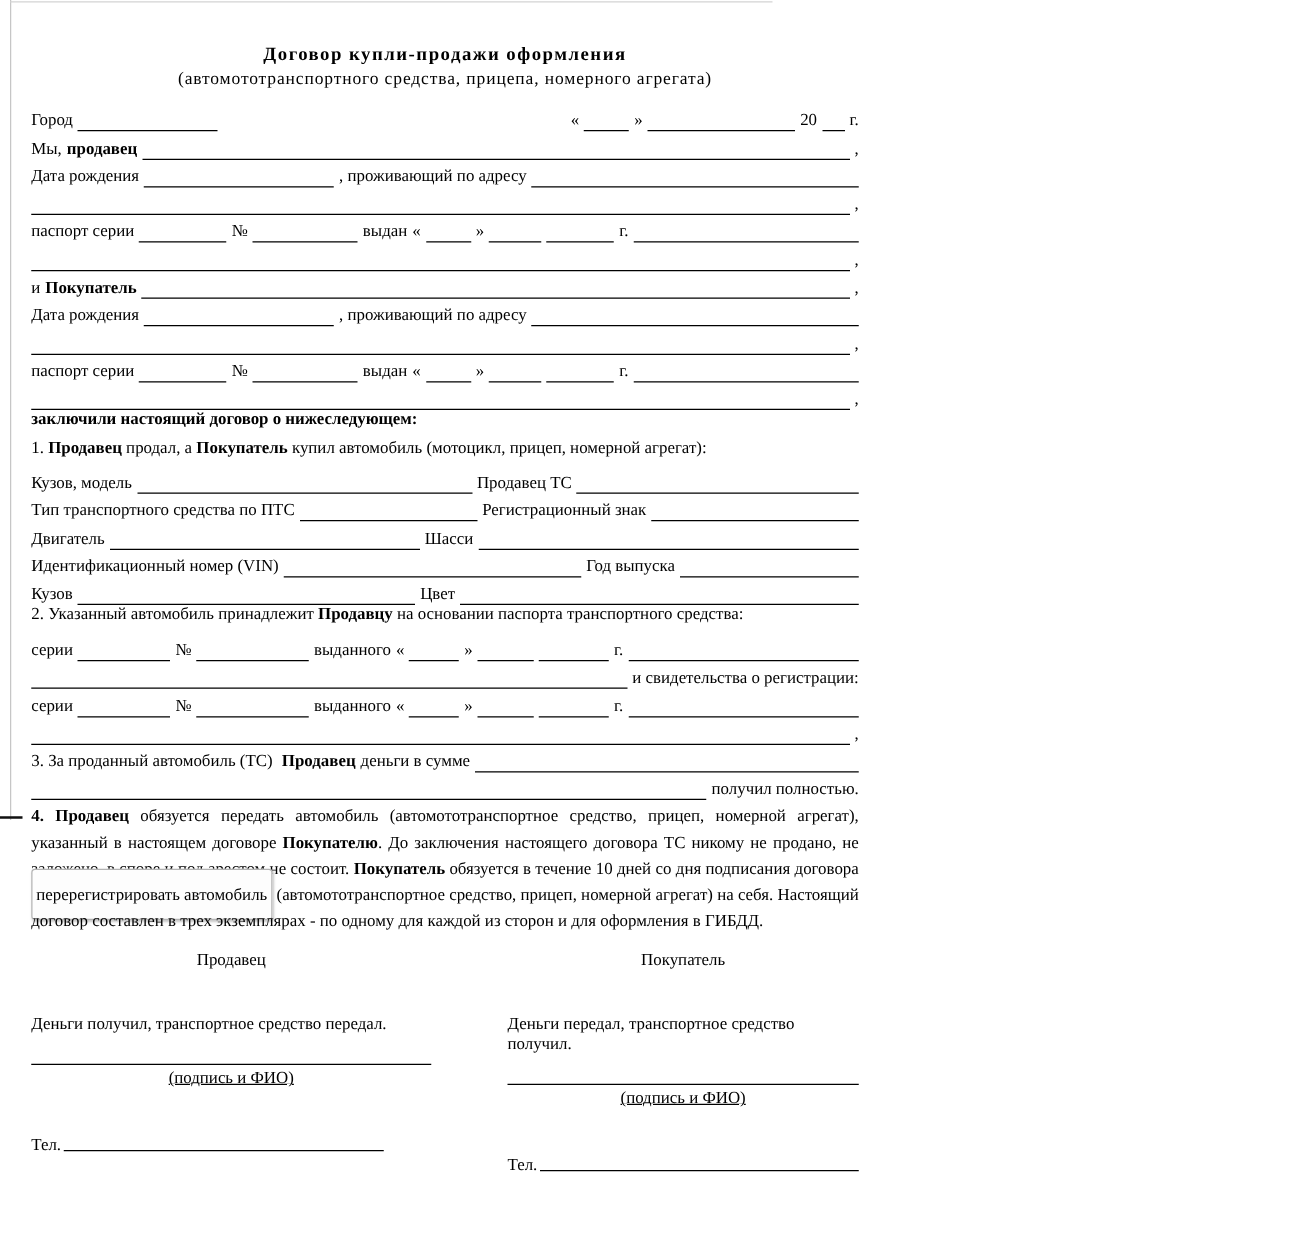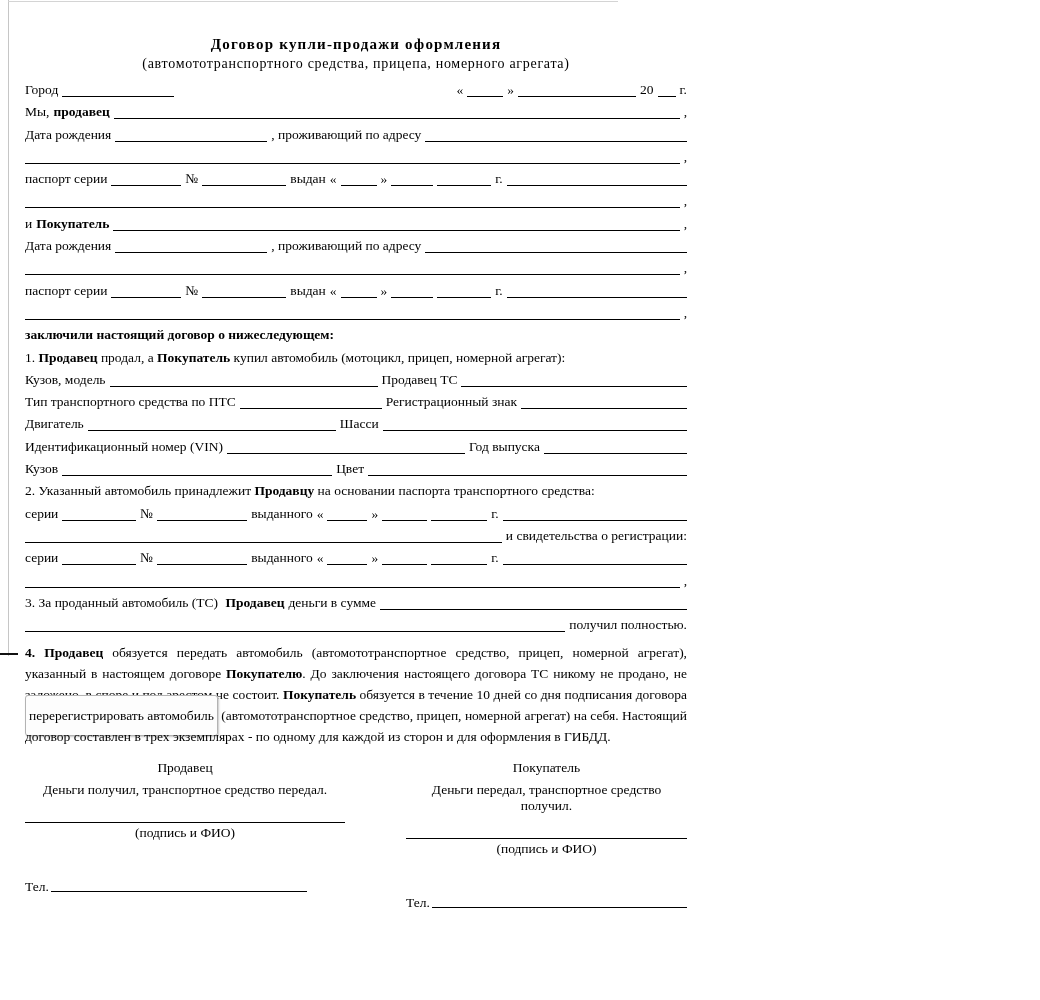--- a/index.html
+++ b/index.html
@@ -11,38 +11,38 @@
   }
   .guide-v { position:absolute; left:8px; top:0; width:1px; height:656px; background:#c6c6c6; }
   .guide-h { position:absolute; left:8px; top:1px; width:610px; height:1px; background:#d4d4d4; }
   .tick    { position:absolute; left:0; top:653px; width:18px; height:2px; background:#111; }
 
   .doc { position:absolute; left:25px; top:36px; width:662px; }
 
   .title { text-align:center; font-weight:bold; font-size:15px; letter-spacing:1.2px; }
   .subtitle { text-align:center; font-size:14px; letter-spacing:0.7px; margin-top:3px; margin-bottom:10px; }
 
-  .row { display:flex; align-items:flex-start; height:22.3px; column-gap:4px; white-space:nowrap; }
+  .row { display:flex; align-items:flex-end; height:22.3px; column-gap:4px; white-space:nowrap; }
   .tline { height:22.3px; white-space:nowrap; }
   .bl { border-bottom:1px solid #000; height:13px; position:relative; top:1px; flex:0 0 auto; display:inline-block; }
   .gr { flex:1 1 auto; }
   .b { font-weight:bold; }
   .ml-auto { margin-left:auto; }
 
   .para { text-align:justify; line-height:21px; margin-top:3px; }
   .hl { border:1px solid #b3b3b3; border-radius:3px; background:#fdfdfd;
         box-shadow:1px 1px 2px rgba(0,0,0,0.22); padding:12px 3px; }
 
   .sig-wrap { display:flex; justify-content:space-between; margin-top:13px; }
   .sig-col { width:320px; }
   .sig-col.right { width:281px; }
   .sig-head { text-align:center; }
-  .sig-statement { margin-top:6px;text-align:center; }
+  .sig-statement { margin-top:35px; }
   .sig-line { border-bottom:1px solid #000; margin-top:24px; height:0; }
-  .sig-caption { text-align:center; margin-top:2px; }
+  .sig-caption { text-align:center; margin-top:2px;text-decoration:underline; }
   .tel-row { display:flex; align-items:baseline; margin-top:36px; column-gap:2px; }
   .tel-row.left { width:282px; }
 </style>
 </head>
 <body>
 
 <div class="guide-v"></div>
 <div class="guide-h"></div>
 <div class="tick"></div>
 

